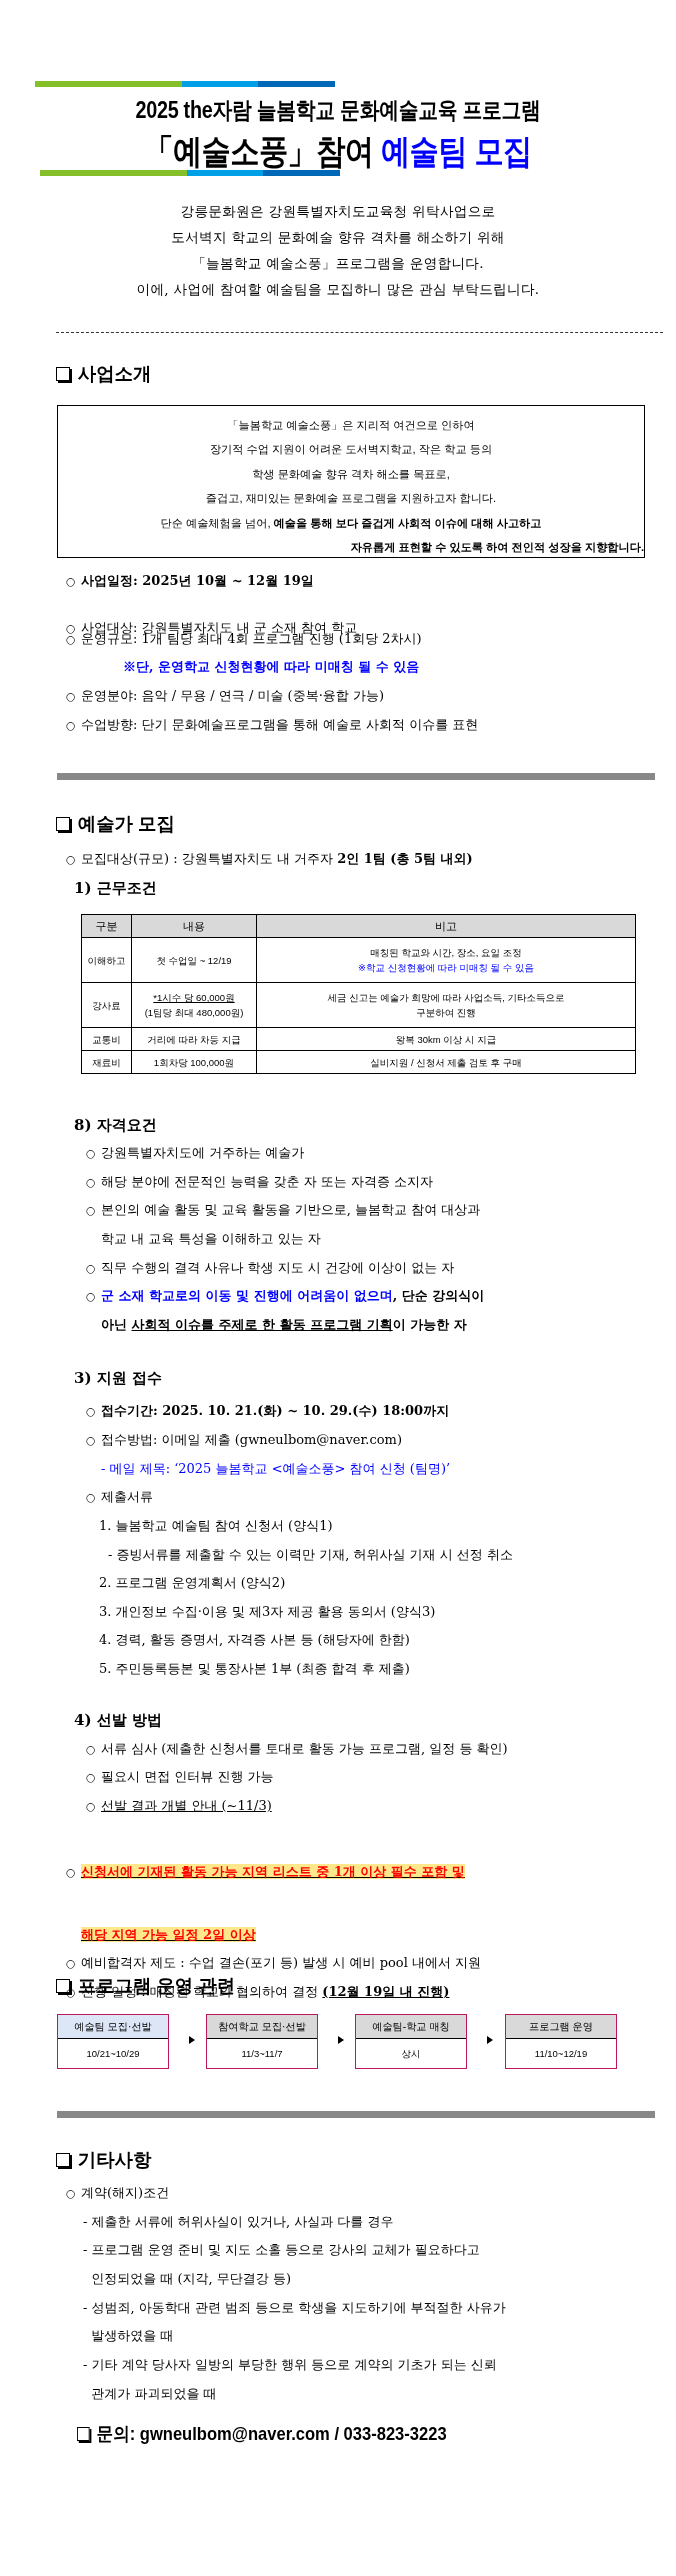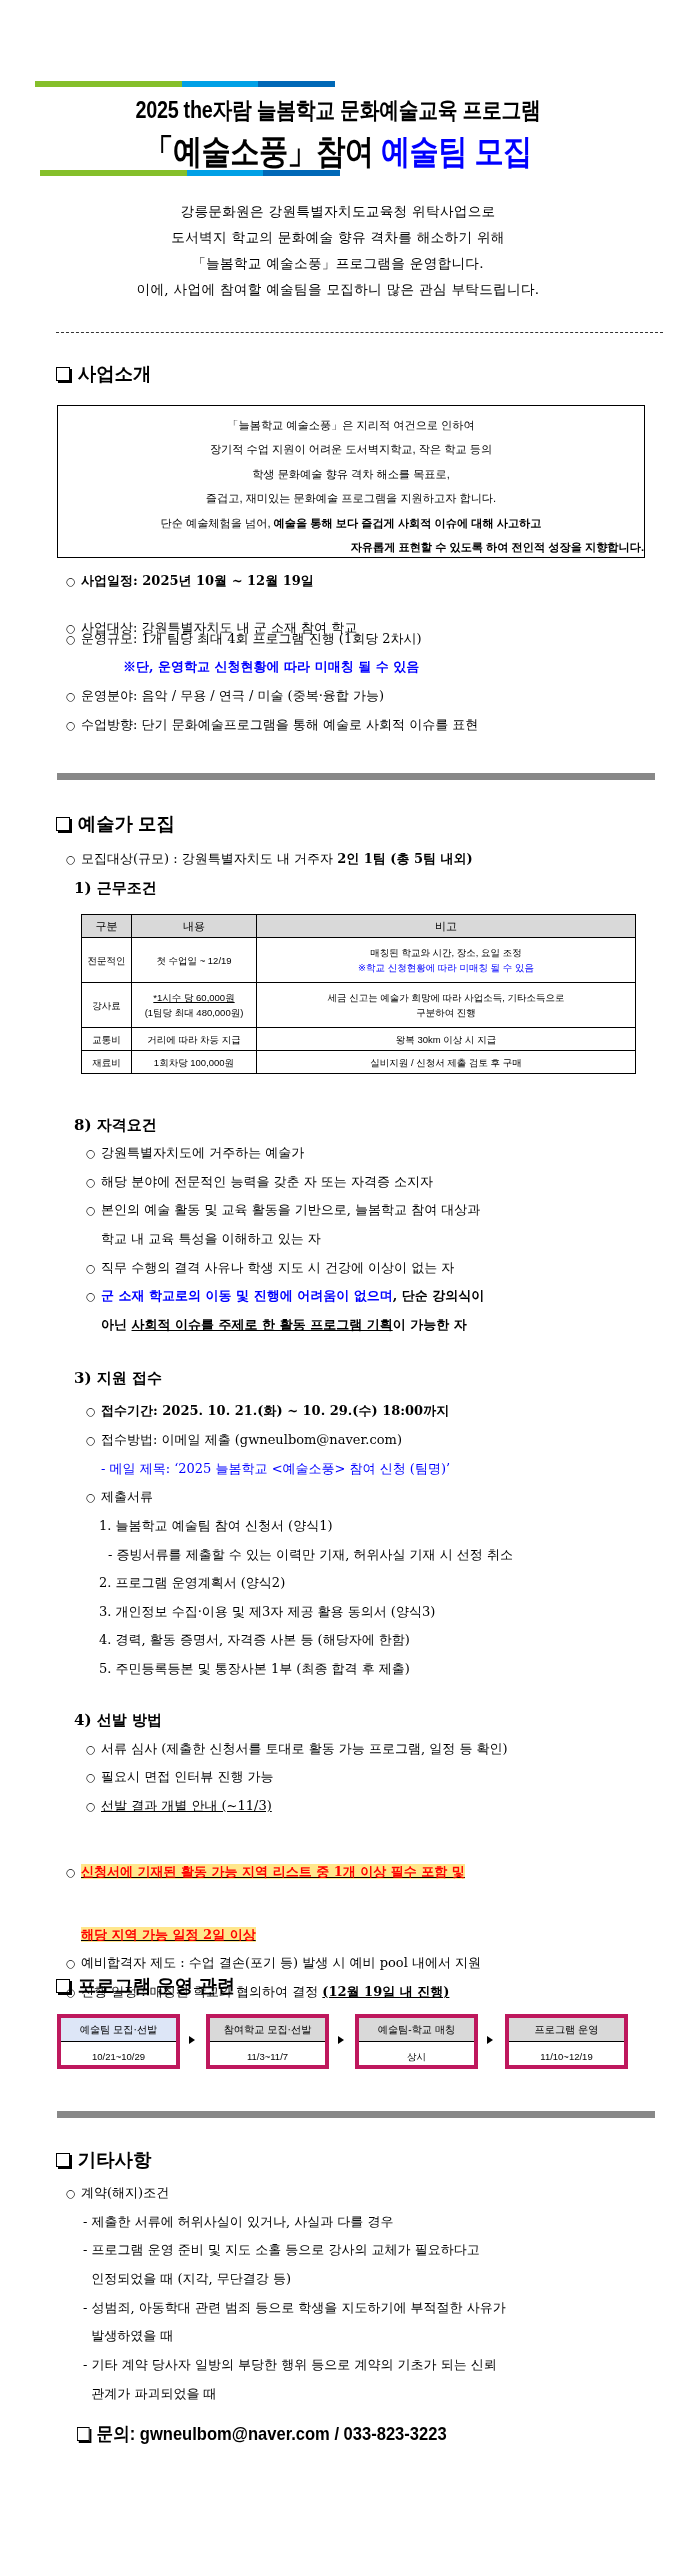--- a/index.html
+++ b/index.html
@@ -35,21 +35,21 @@
   .gray-sep { position: absolute; left: 57px; width: 598px; height: 6.8px; background: #888888; }
 
   .sub-head { position: absolute; left: 74px; font-weight: bold; font-size: 15px; }
 
   table.cond { position: absolute; left: 65px; top: 914px; width: 555px; border-collapse: collapse; font-family: "Liberation Sans", "DejaVu Sans", sans-serif; font-size: 9.5px; text-align: center; margin-left: 16px; }
   table.cond th, table.cond td { border: 1px solid #000; }
   table.cond th { background: #d9d9d9; font-weight: normal; font-size: 11px; height: 23px; }
   table.cond td { padding: 1.4px 2.7px; line-height: 15px; }
 
   .flow { position: absolute; top: 2014px; left: 57px; width: 598px; height: 57px; }
-  .fbox { position: absolute; top: 0; width: 123px; height: 55px; border: 4px solid #be185d; font-family: "Liberation Sans", "DejaVu Sans", sans-serif; text-align: center; }
+  .fbox { position: absolute; top: 0; width: 112px; height: 55px; border: 1px solid #be185d; font-family: "Liberation Sans", "DejaVu Sans", sans-serif; text-align: center; }
   .fbox .h { height: 24px; line-height: 23px; border-bottom: 1px solid #000; background: #d9d9d9; font-size: 10.2px; }
   .fbox .h.first { background: #dde6f7; }
   .fbox .v { height: 30px; line-height: 30px; font-size: 9.5px; }
   .farrow { position: absolute; top: 22px; width: 0; height: 0; border-top: 4.8px solid transparent; border-bottom: 4.8px solid transparent; border-left: 6.1px solid #000; }
 
   .hl { background: #ffe78c; color: #ff0000; text-decoration: underline; text-decoration-color: #000; font-weight: bold; }
 
   .contact { position: absolute; left: 77px; top: 2421px; font-family: "Liberation Sans", "DejaVu Sans", sans-serif; font-weight: bold; font-size: 18.4px; display: flex; align-items: center; gap: 8.2px; transform: scaleX(0.9); transform-origin: left center; }
 </style>
 </head>
@@ -128,21 +128,21 @@
     </colgroup>
   <thead>
     <tr>
       <th>구분</th>
       <th>내용</th>
       <th>비고</th>
     </tr>
   </thead>
   <tbody>
     <tr style="height:45px;">
-      <td>전문적인</td>
+      <td>이해하고</td>
       <td>첫 수업일 ~ 12/19</td>
       <td>
           <div>매칭된 학교와 시간, 장소, 요일 조정</div>
           <div class="blue">※학교 신청현황에 따라 미매칭 될 수 있음</div>
         </td>
     </tr>
     <tr style="height:45px;">
       <td>강사료</td>
       <td>
           <div class="u">*1시수 당 60,000원</div>

